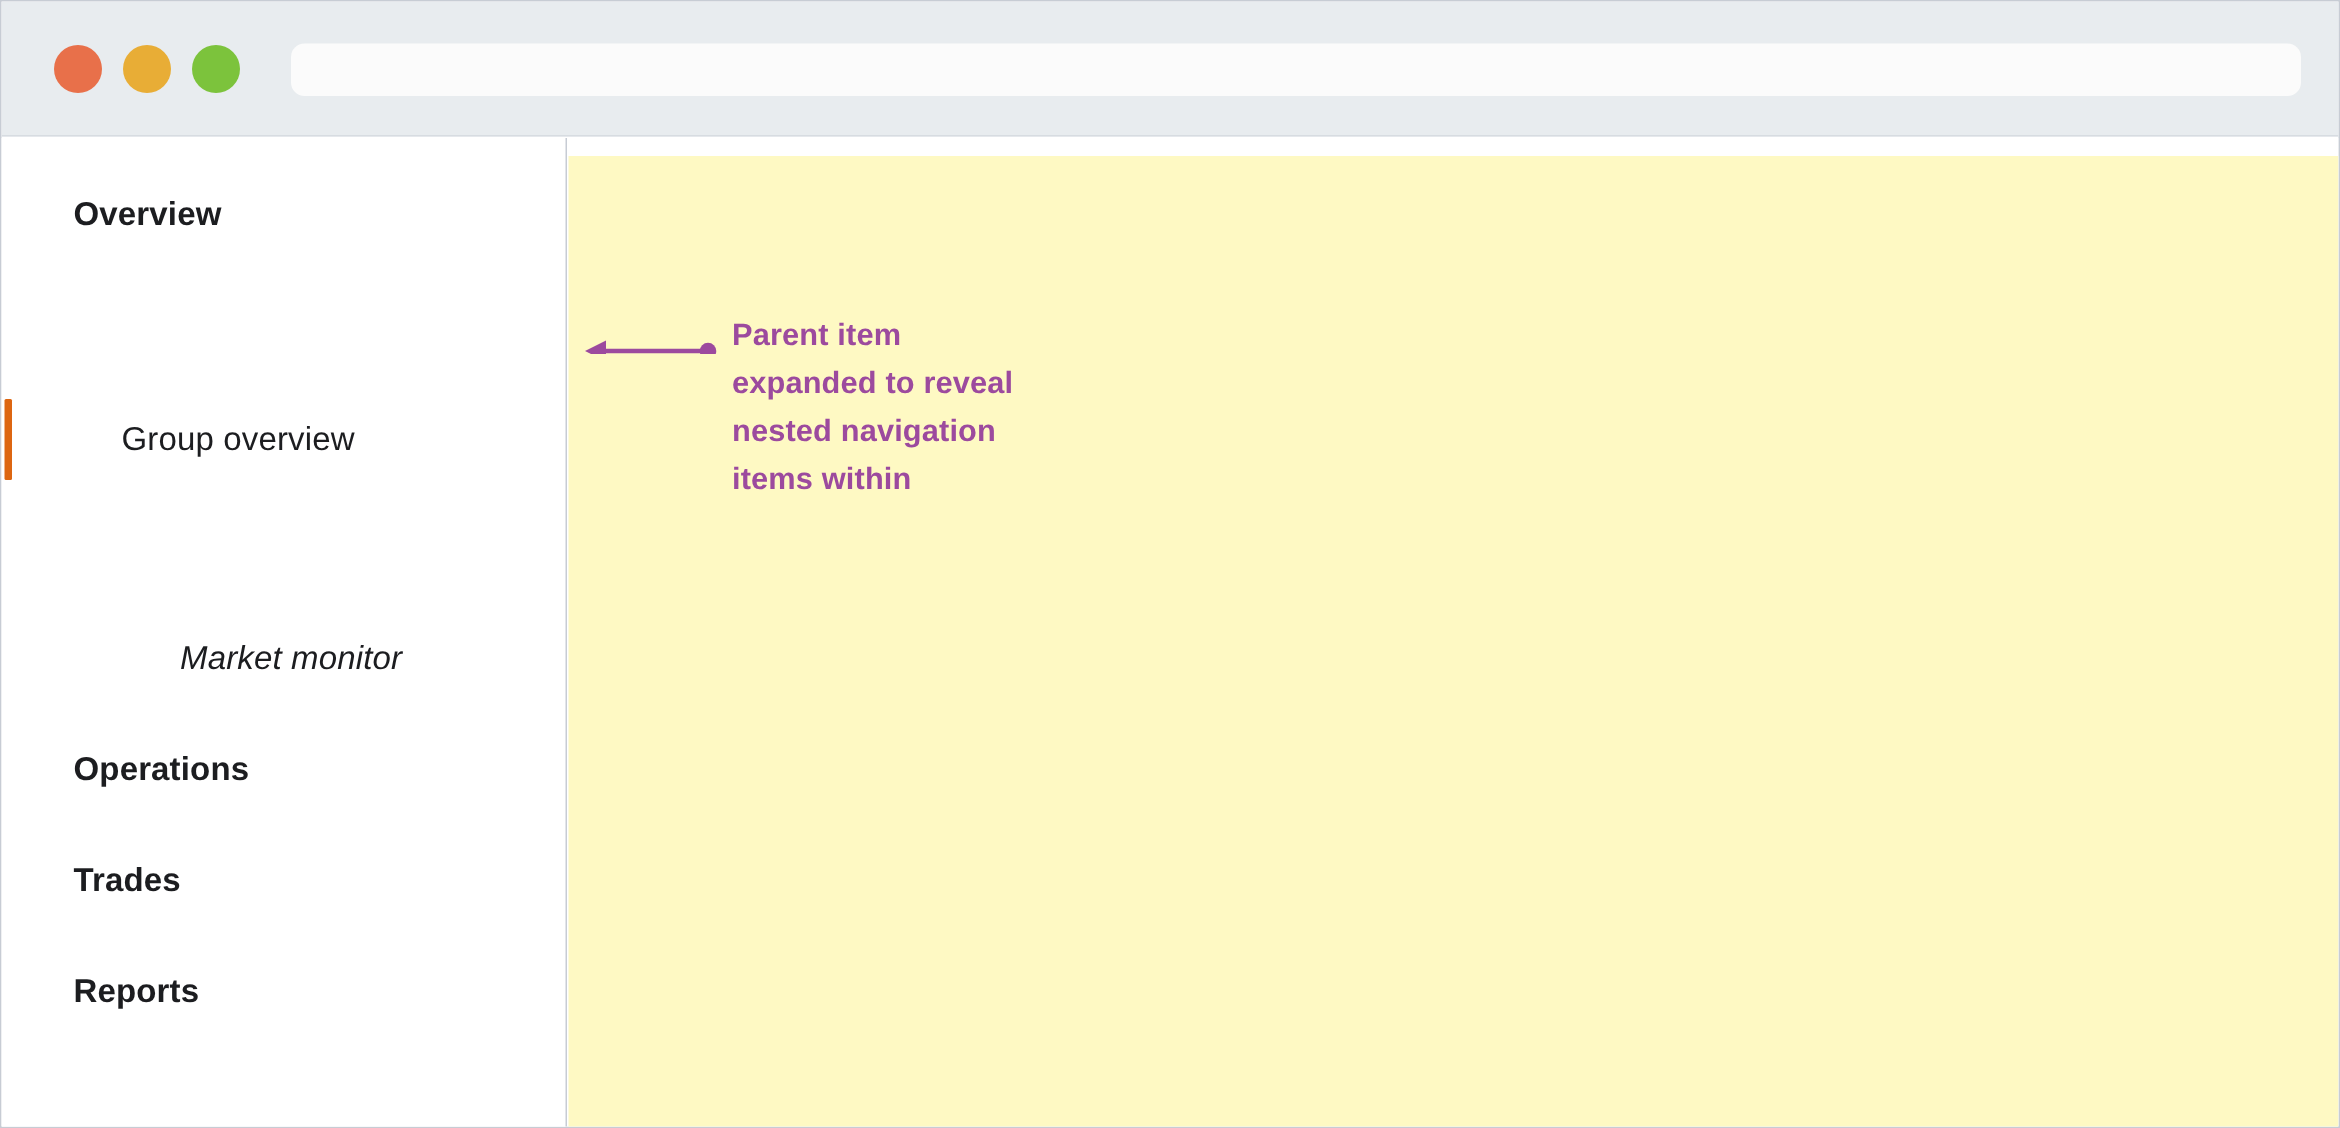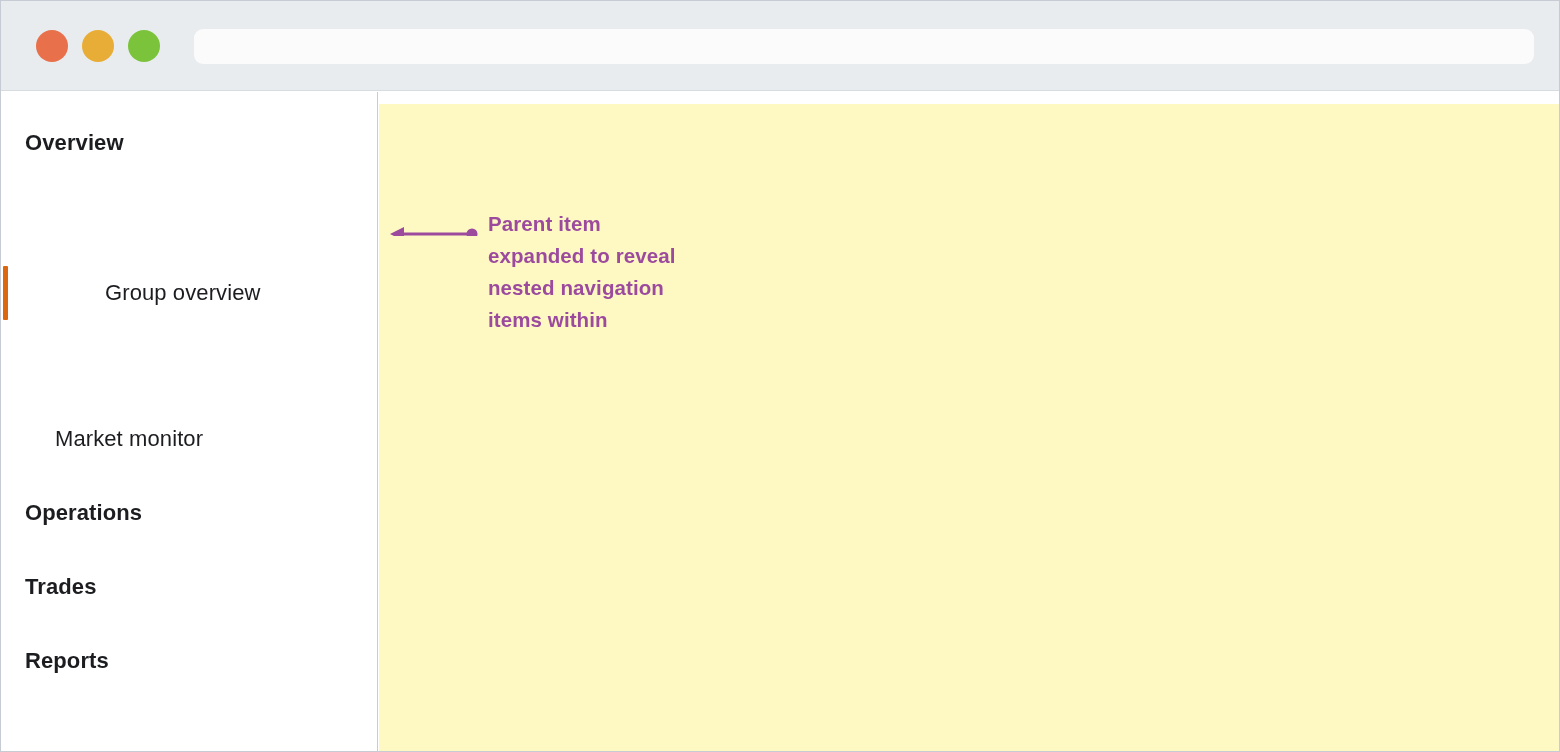--- a/index.html
+++ b/index.html
@@ -100,23 +100,23 @@
     align-items: center;
     box-sizing: border-box;
     cursor: pointer;
   }
   .nav-label {
     font-size: 22px;
     color: #1c1d20;
     white-space: nowrap;
     letter-spacing: 0.1px;
   }
-  .level-0 .nav-label { font-weight: 700; padding-left: 24px; }
-  .level-1 .nav-label { font-weight: 400; padding-left: 104px; }
-  .level-2 .nav-label { font-weight: 400; padding-left: 54px; }
+  .level-0 .nav-label { font-weight: 700; padding-left: 48px; }
+  .level-1 .nav-label { font-weight: 400; padding-left: 80px; }
+  .level-2 .nav-label { font-weight: 400; padding-left: 119px; font-style: italic; }
 
   .active-indicator {
     position: absolute;
     left: 2px;
     top: 0;
     width: 5px;
     height: 54px;
     background: #dd6611;
     border-radius: 1px;
   }

